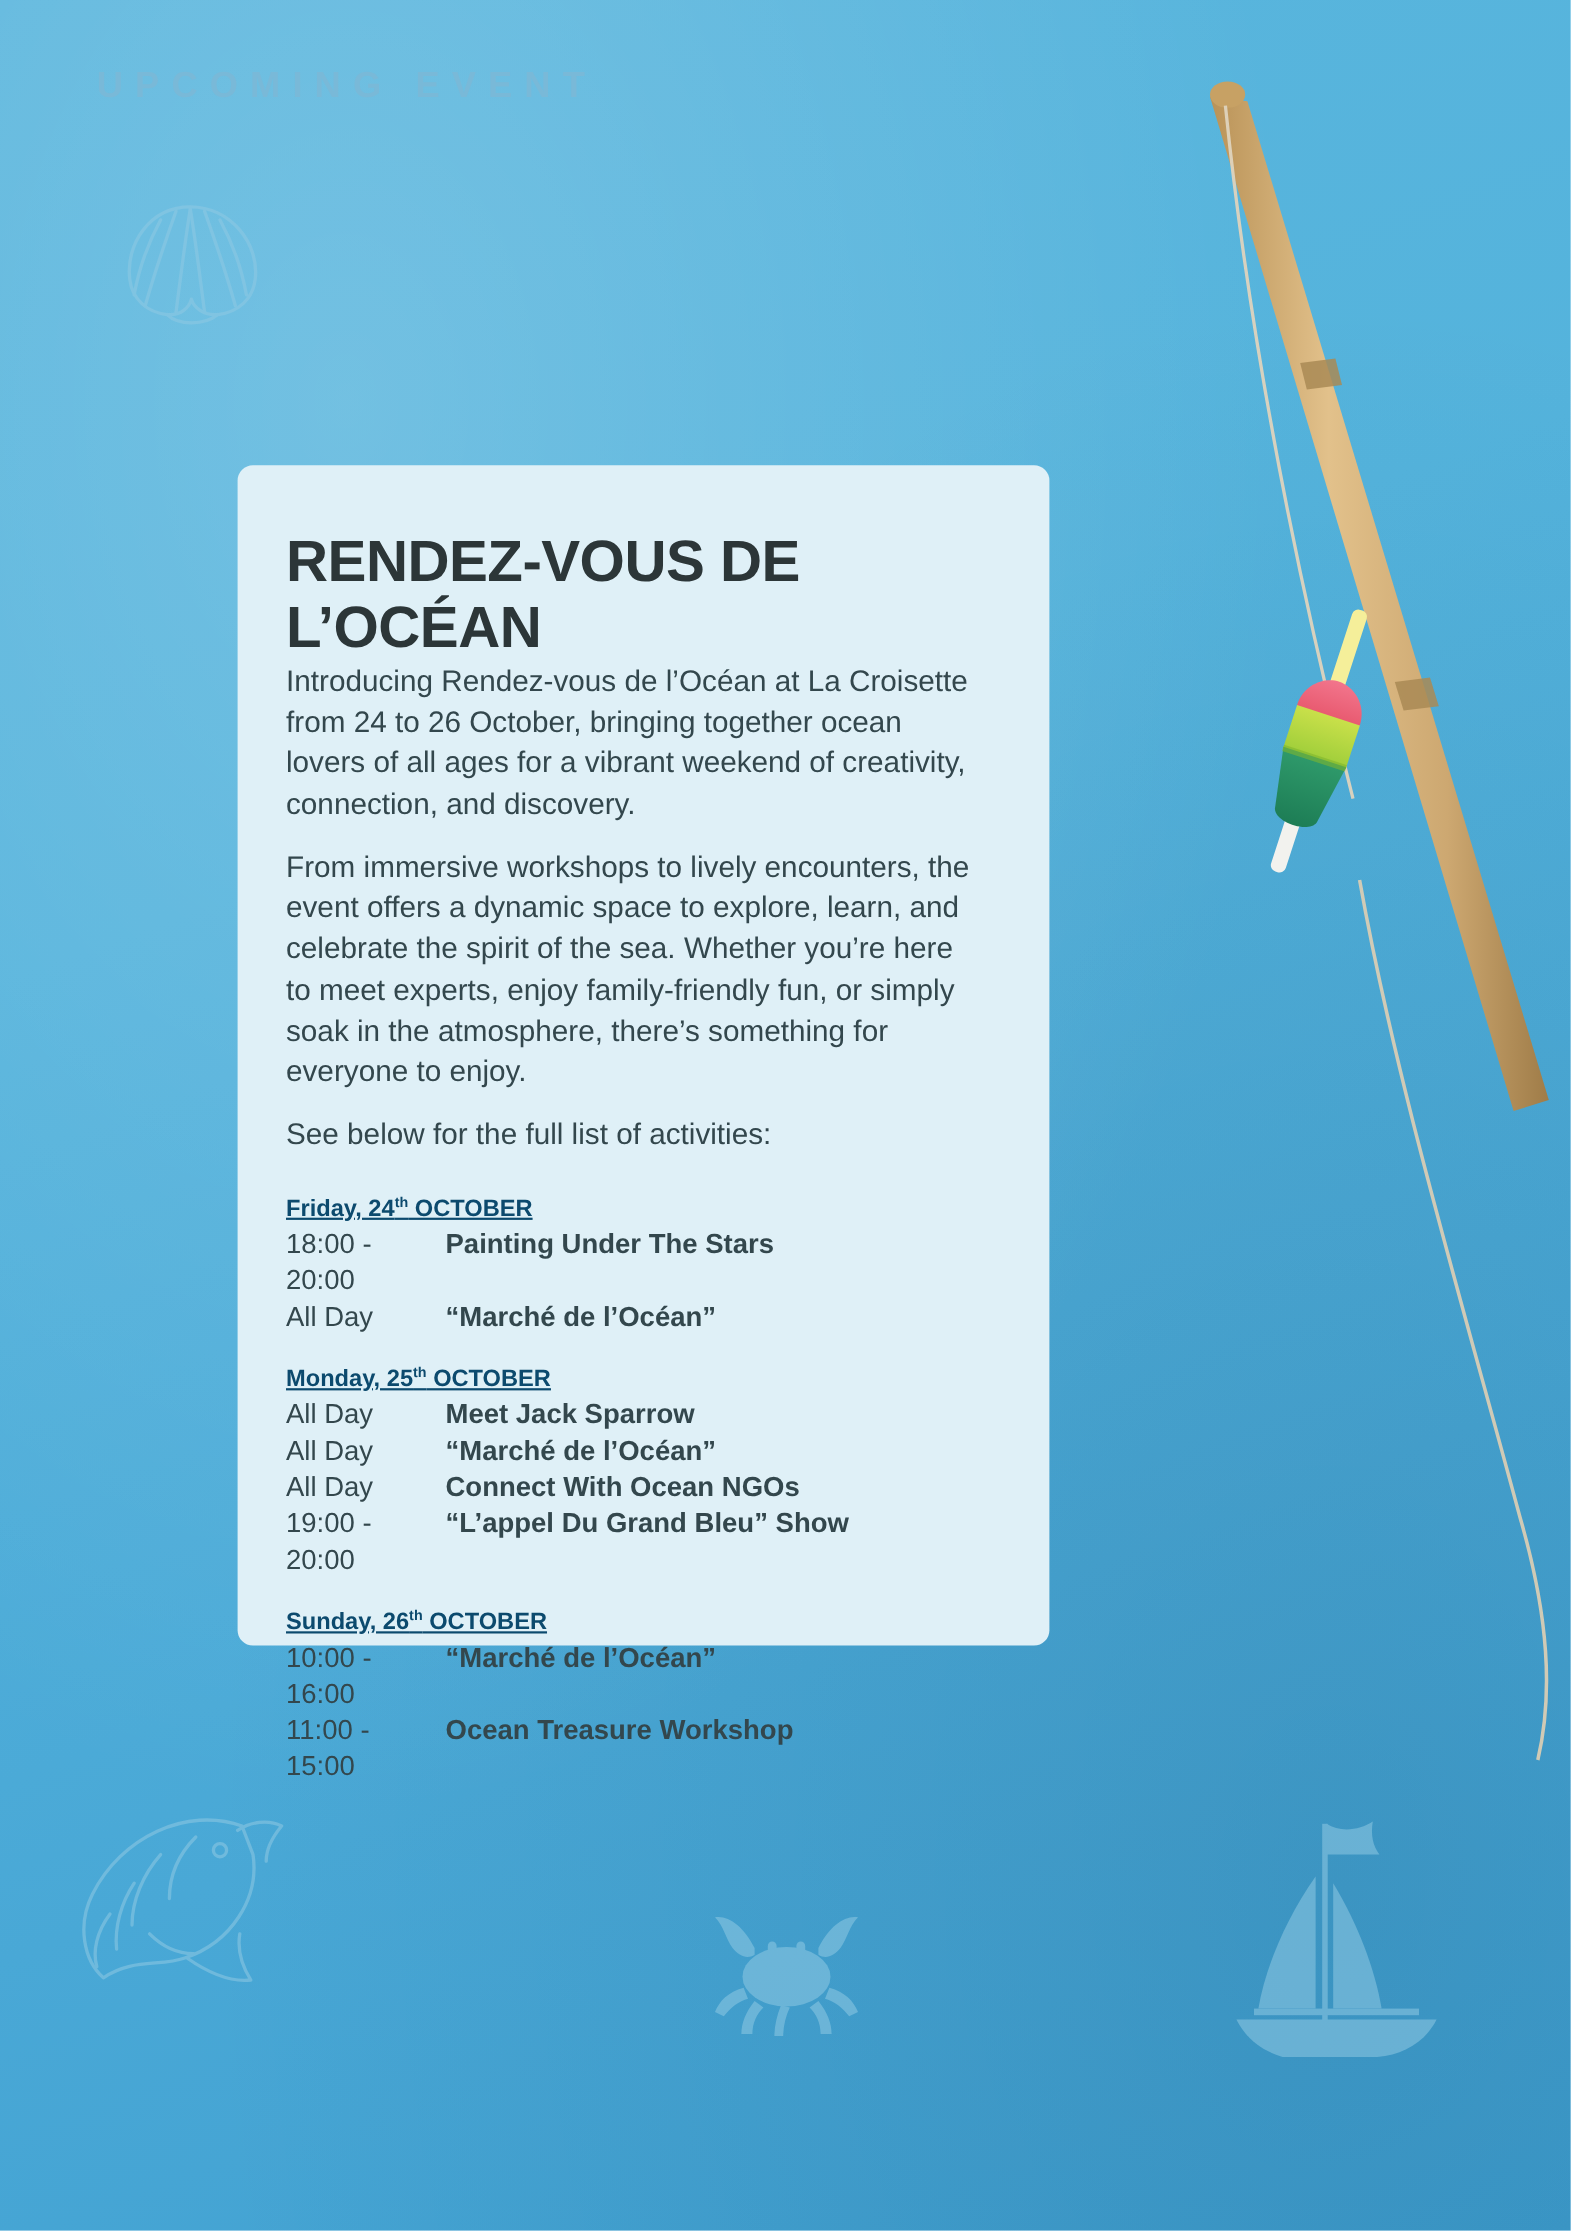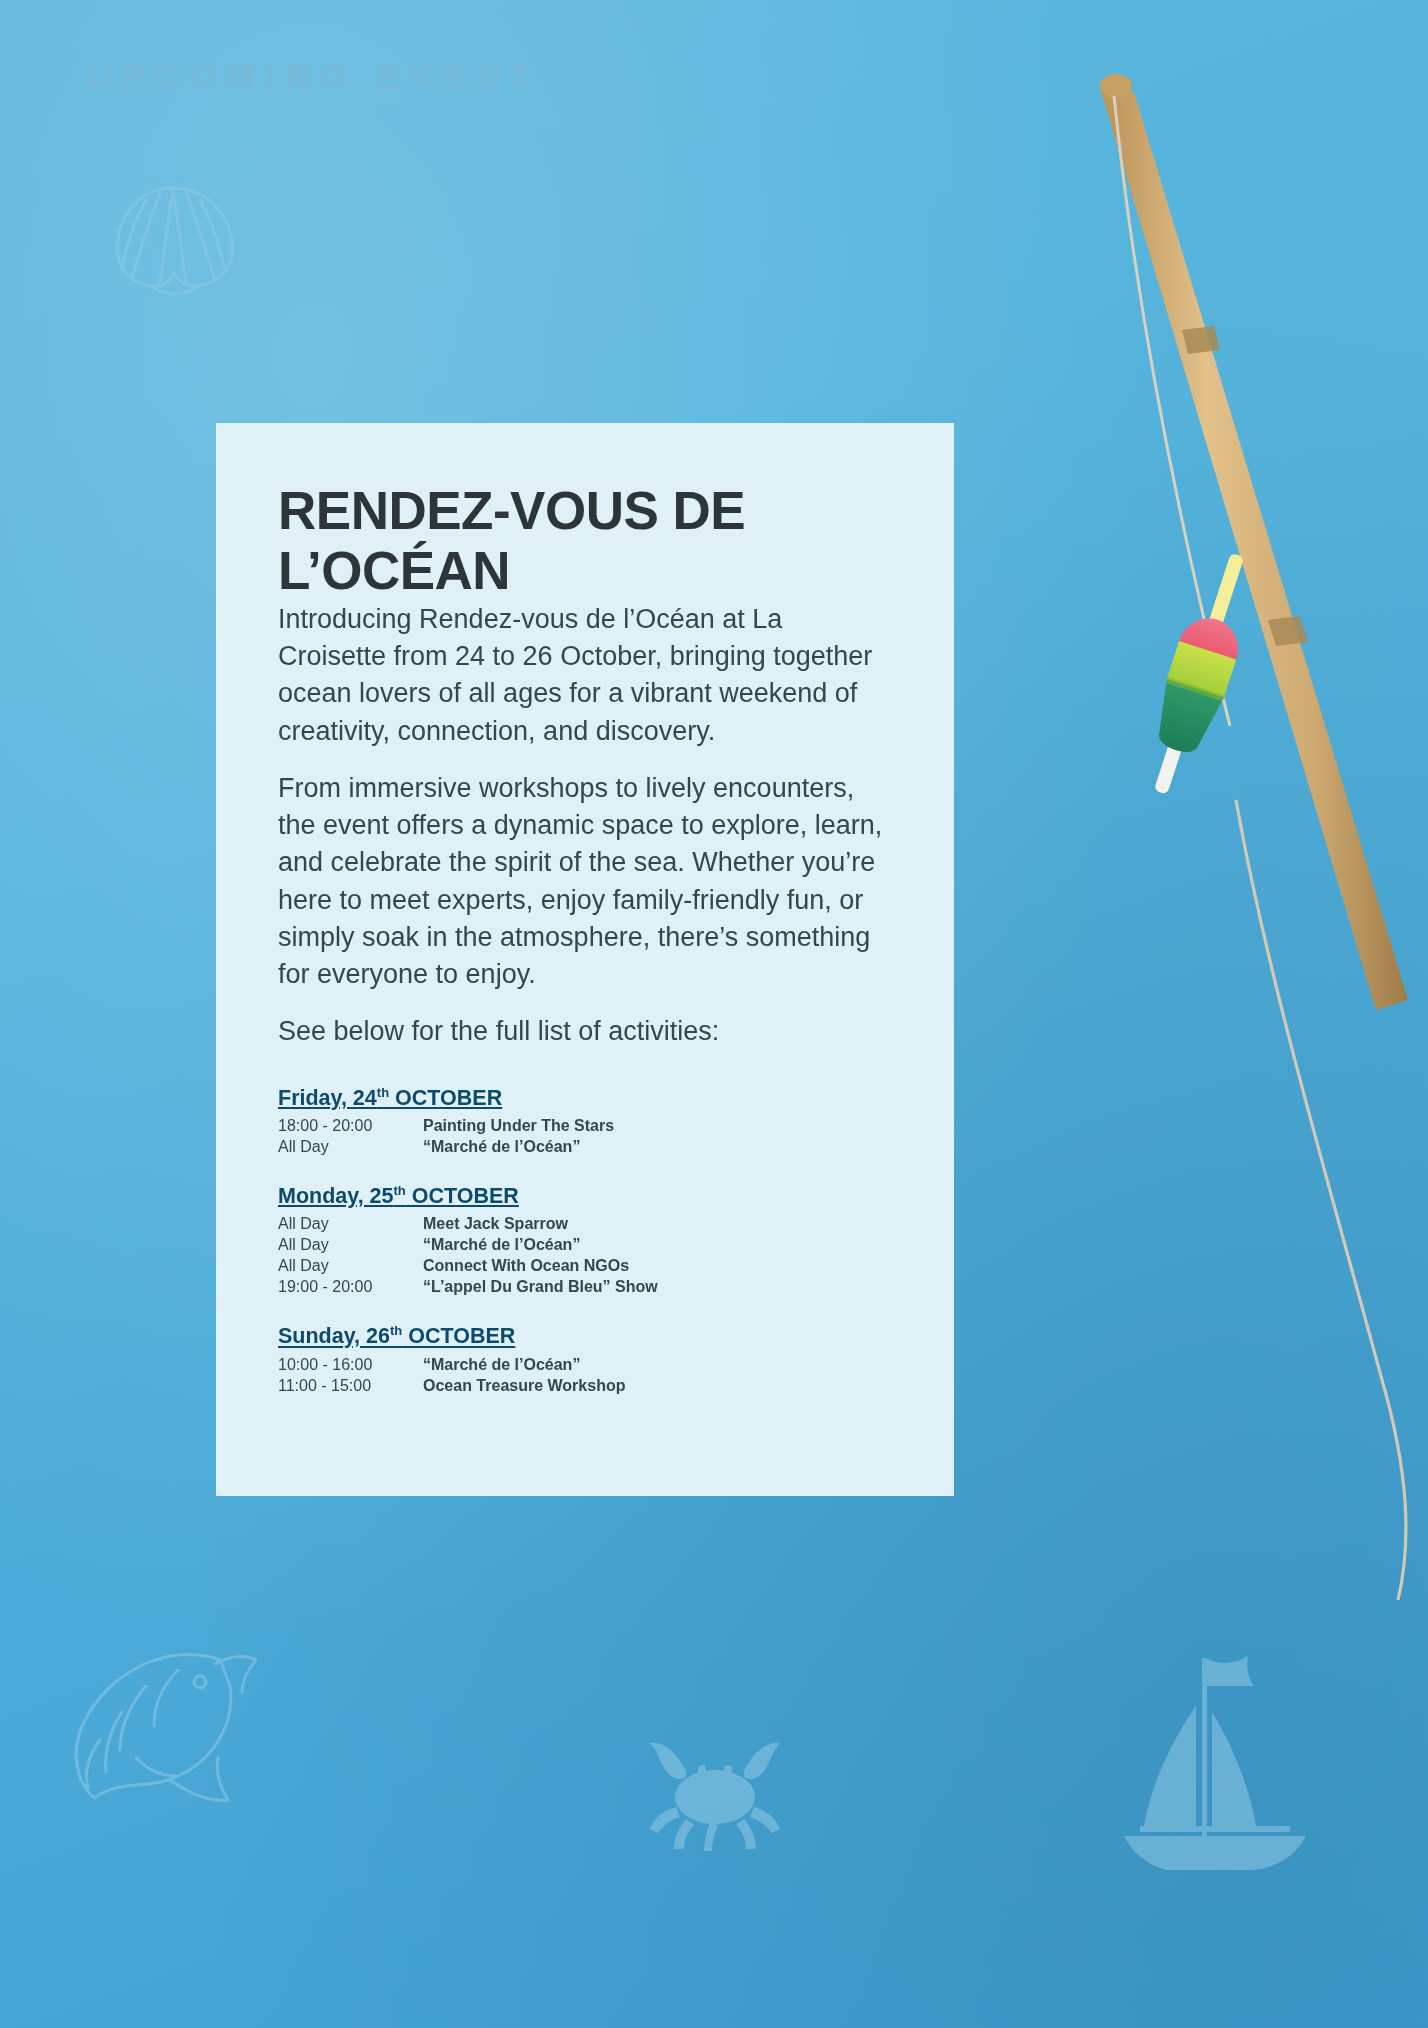--- a/index.html
+++ b/index.html
@@ -57,21 +57,22 @@
   
   .card {
     position: absolute;
     left: 216px;
     top: 423px;
     width: 738px;
     height: 1073px;
     background: #dff0f7;
     z-index: 6;
     box-sizing: border-box;
-    padding: 58px 62px 0 62px;
+    padding: 58px 62px 0 44px;
+    border-radius: 14px;
   }
 
   .card h1 {
     margin: 0;
     font-size: 53px;
     line-height: 1.13;
     font-weight: 800;
     color: #2c3638;
     letter-spacing: -0.5px;
   }
@@ -92,21 +93,21 @@
     color: #0c4a6e;
     margin-top: 26px;
     margin-bottom: 4px;
     text-decoration: underline;
   }
   .day-head:first-child { margin-top: 0; }
   .day-head sup { font-size: 13px; }
 
   .row {
     display: flex;
-    font-size: 16px;
+    font-size: 25px;
     line-height: 1.32;
     color: #33474d;
   }
   .row .time { width: 145px; flex: 0 0 145px; }
   .row .what { flex: 1 1 auto; font-weight: bold; }
 
   
   .rod-wrap {
     position: absolute;
     right: 0;

